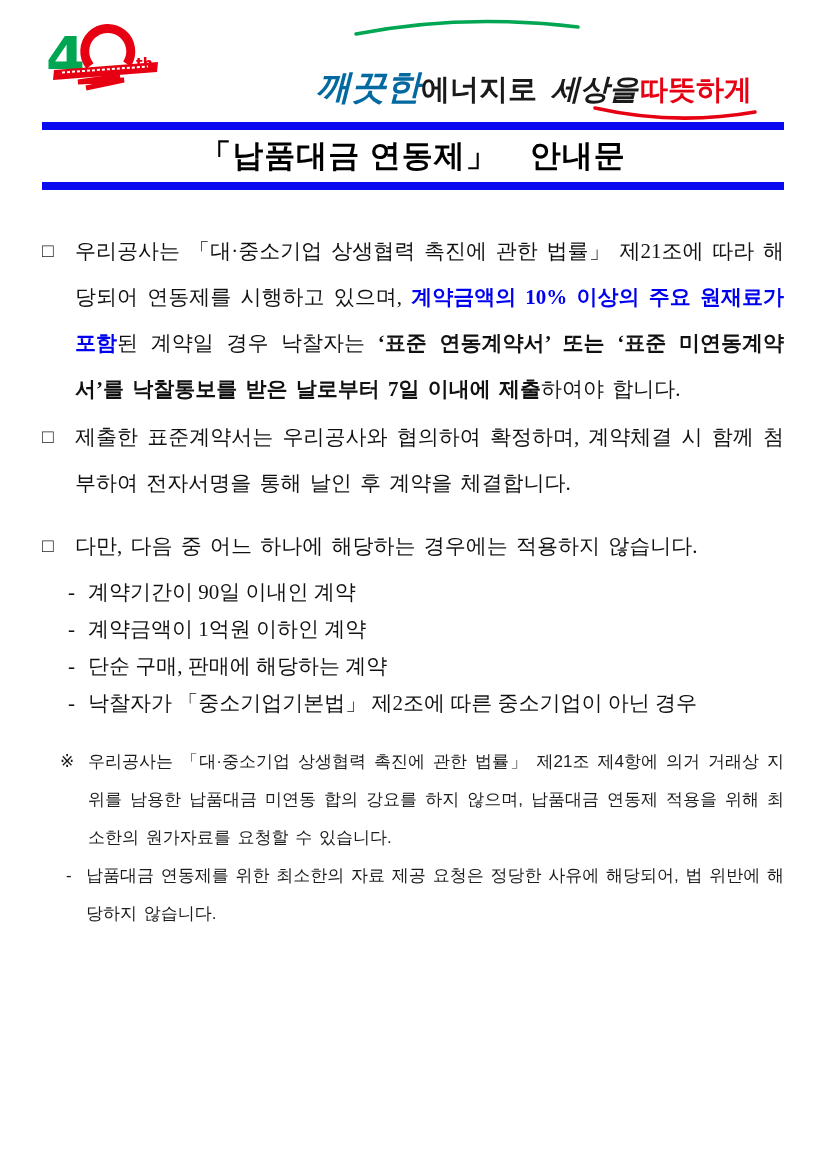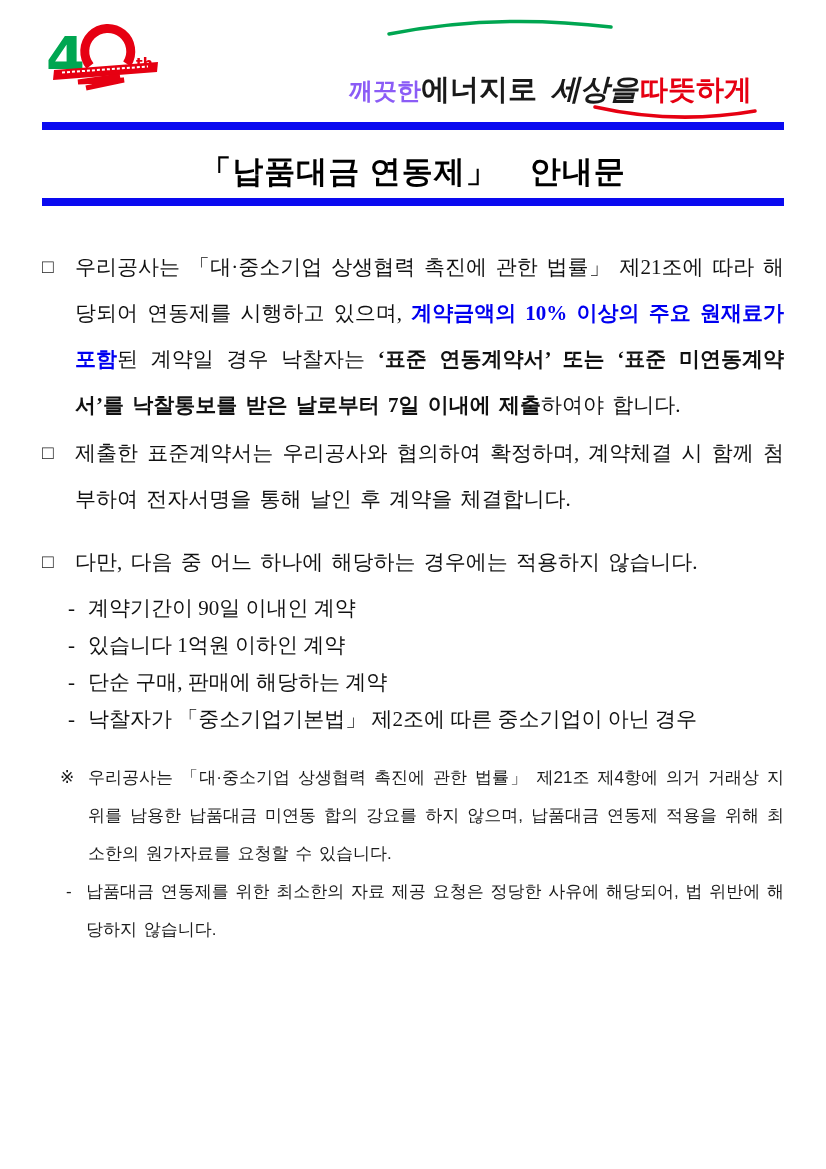--- a/index.html
+++ b/index.html
@@ -26,34 +26,34 @@
   .logo line.ribtxt { stroke: #ffffff; stroke-width: 2; stroke-dasharray: 3 2; }
   .logo path.tail { fill: none; stroke: #e60012; stroke-width: 5; }
 
   .slogan {
     position: absolute; right: 74px; top: 30px;
     display: flex; align-items: baseline;
     font-family: "Liberation Sans", "DejaVu Sans", sans-serif;
     font-weight: bold; white-space: nowrap;
   }
   .sg { display: inline-block; }
-  .sg.green { color: #8b5cf6; font-size: 24px; }
+  .sg.green { color: #0369a1; font-size: 35px; font-style: italic; }
   .sg.dark  { color: #1a1a1a; font-size: 29px; }
   .sg.red   { color: #e60012; font-size: 28px; margin-top: 41px; }
   .sg.sp { margin-left: 14px; margin-right: 2px; font-style: italic; }
   .arc-green { position: absolute; left: 36px; top: -13px; pointer-events: none; }
   .arc-green path { fill: none; stroke: #00a651; stroke-width: 3.5; stroke-linecap: round; }
   .arc-red { position: absolute; right: -6px; bottom: -13px; pointer-events: none; }
   .arc-red path { fill: none; stroke: #e60012; stroke-width: 3.5; stroke-linecap: round; }
 
   
   .title-block { margin: 0 42px; }
   .rule { height: 8px; background: #0a0af0; }
   .title-block h1 {
-    margin: 0; padding: 24px 0 8px;
+    margin: 0; padding: 8px 0 8px;
     font-family: "Liberation Sans", "DejaVu Sans", sans-serif;
     font-size: 31px; line-height: 36px; font-weight: bold;
     letter-spacing: 1px; text-align: center; color: #000000;
   }
 
   
   main { display: block; margin: 0 42px; font-size: 21px; line-height: 46px; }
   .para {
     position: relative; padding-left: 33px;
     text-align: justify; word-spacing: 3px;
@@ -134,21 +134,21 @@
 
     <section class="para p3">
       <span class="bullet">□</span><span class="r">다만, 다음 중 어느 하나에 해당하는 경우에는 적용하지 않습니다.</span>
     </section>
 
     <div class="items">
       <div class="item">
         <span class="dash">-</span><span>계약기간이 90일 이내인 계약</span>
       </div>
       <div class="item">
-        <span class="dash">-</span><span>있습니다 1억원 이하인 계약</span>
+        <span class="dash">-</span><span>계약금액이 1억원 이하인 계약</span>
       </div>
       <div class="item">
         <span class="dash">-</span><span>단순 구매, 판매에 해당하는 계약</span>
       </div>
       <div class="item">
         <span class="dash">-</span><span>낙찰자가 「중소기업기본법」 제2조에 따른 중소기업이 아닌 경우</span>
       </div>
     </div>
 
     <section class="footnote">

